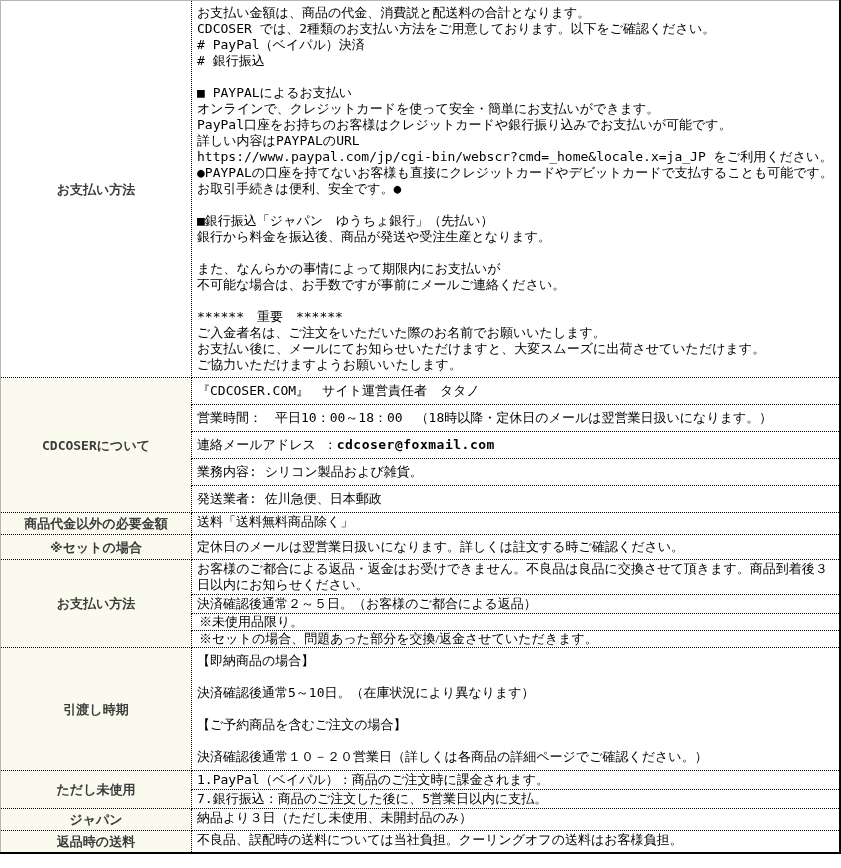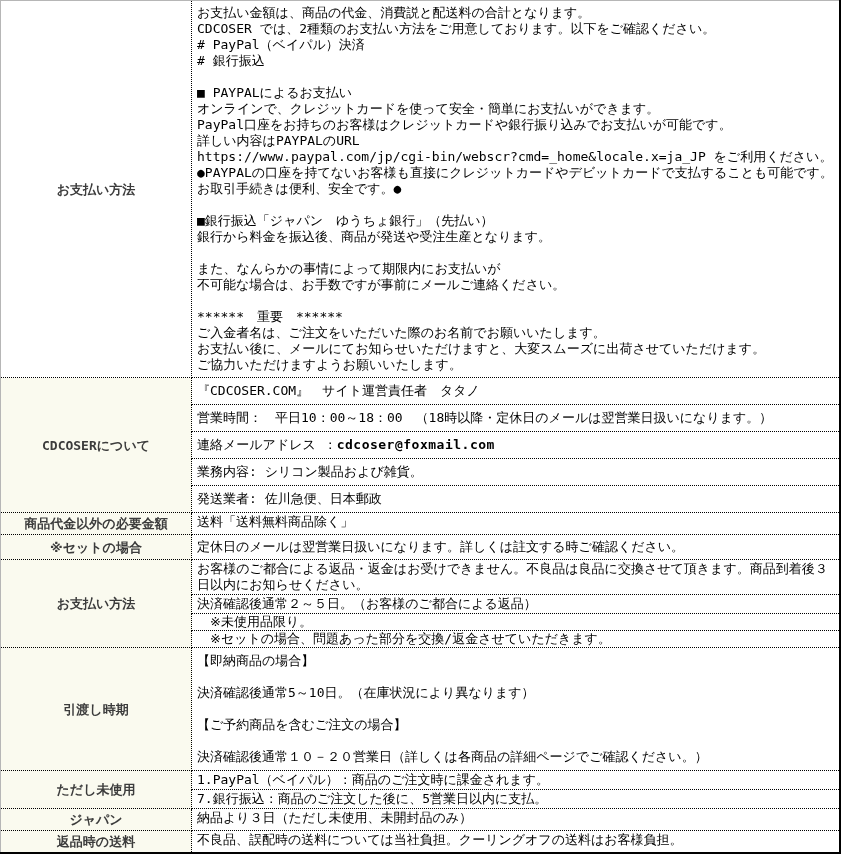--- a/index.html
+++ b/index.html
@@ -41,21 +41,21 @@
     border: 1px dotted #000000;
     vertical-align: top;
     padding: 2px 5px;
     white-space: pre-wrap;
     word-break: break-all;
     background: #ffffff;
   }
   td.pad-lg { padding: 5px 5px; }
   td.pad-md { padding: 4px 5px; margin-top: 40px; }
   td.pad-sm { padding: 1px 5px; margin-left: 12px; }
-  td.pad-xs { padding: 0 18px; }
+  td.pad-xs { padding: 0 7px; font-family: Liberation Serif, serif; }
   .email {
     font-weight: bold;
     letter-spacing: 0.5px;
   }
 </style>
 </head>
 <body>
 
 <table class="info">
 

